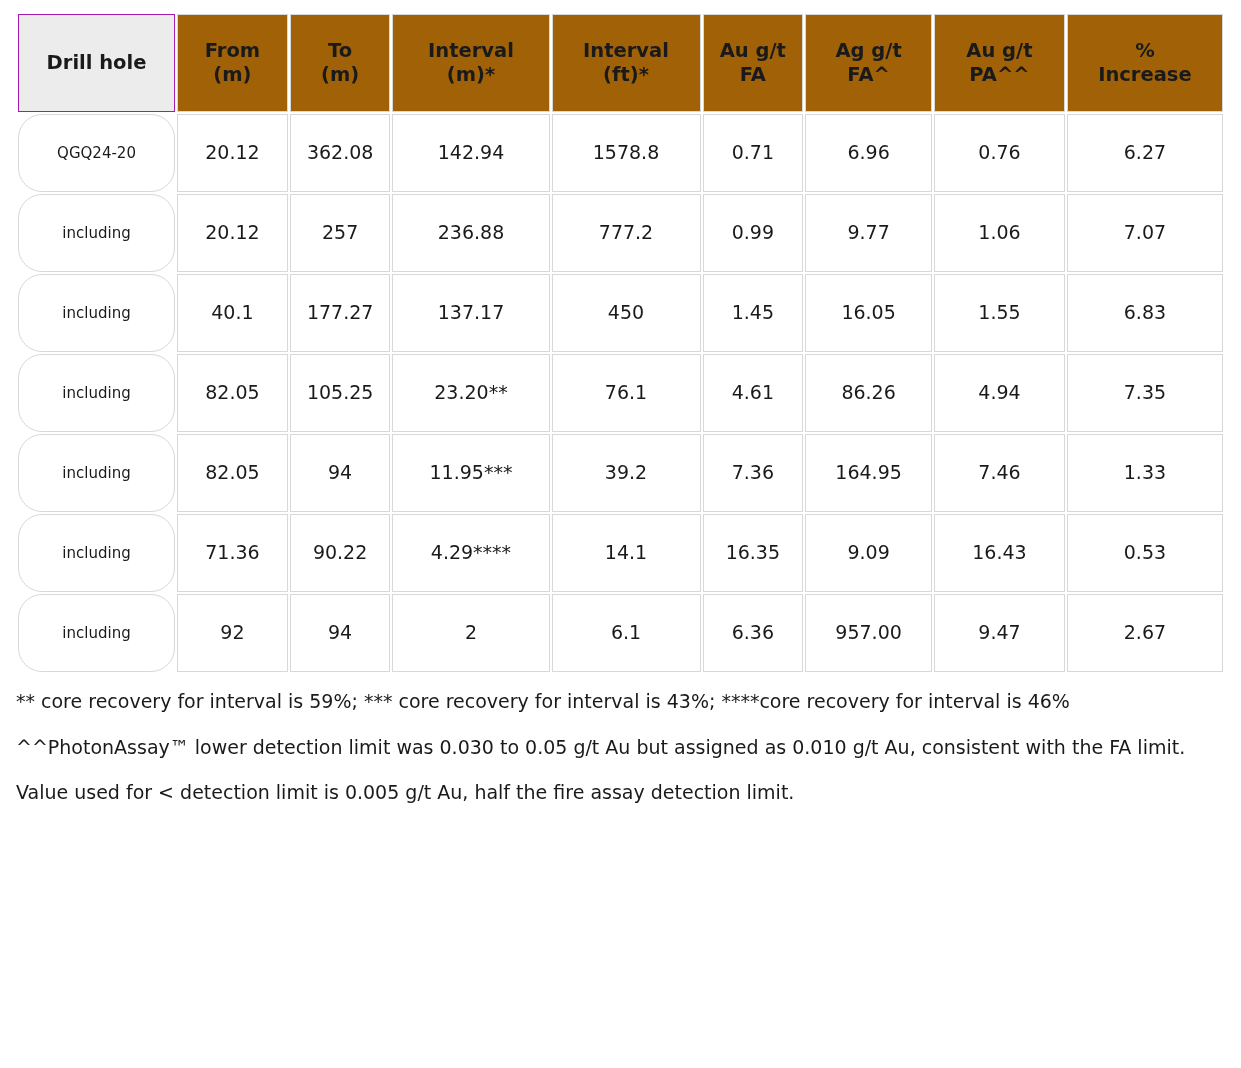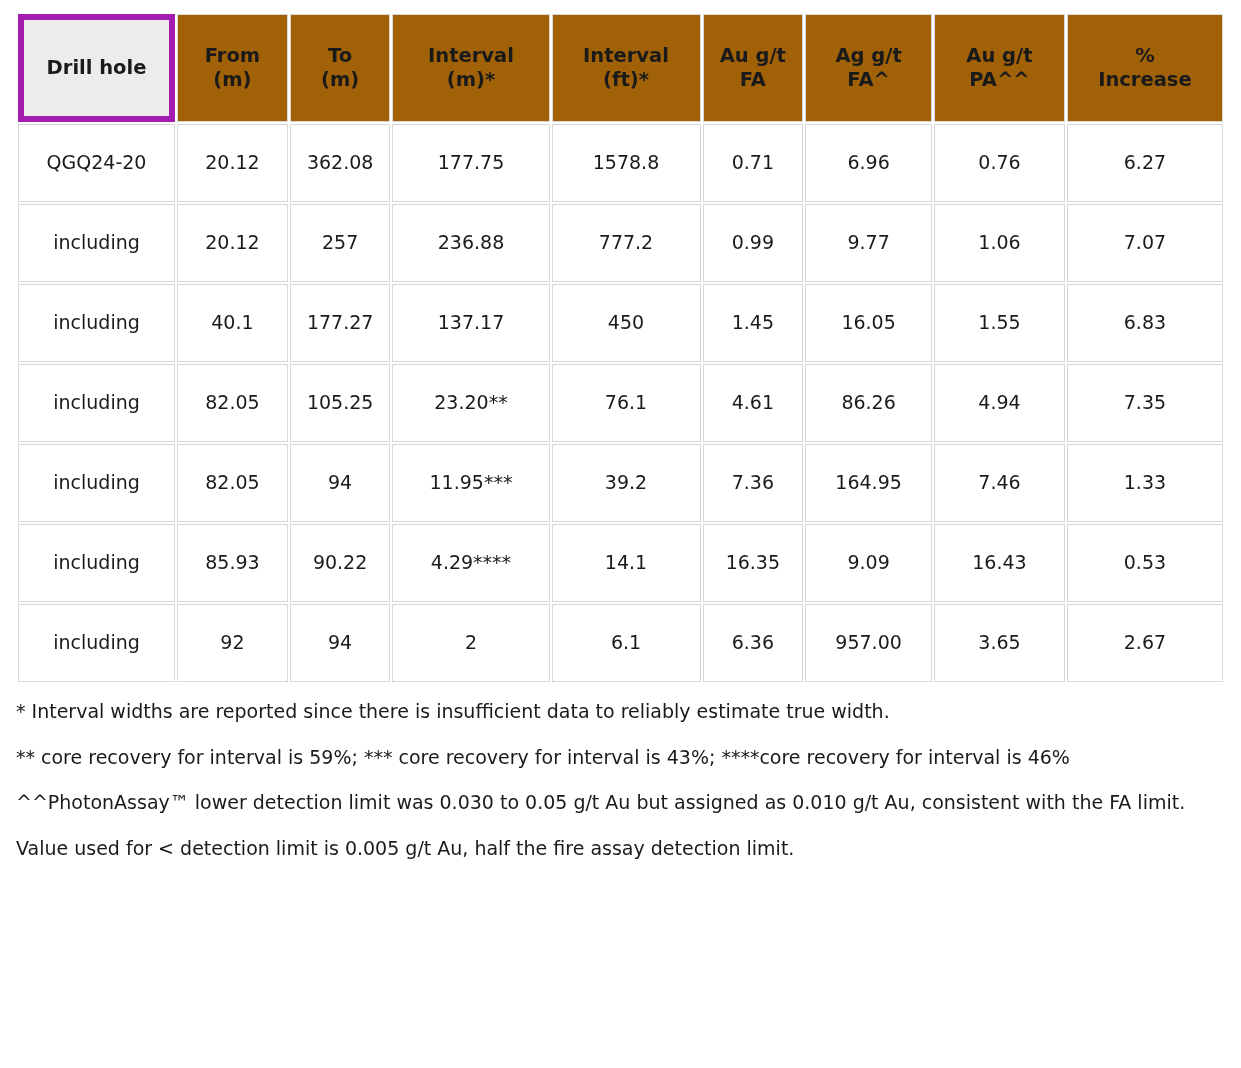--- a/index.html
+++ b/index.html
@@ -38,27 +38,28 @@
     word-wrap: break-word;
   }
   table.assay thead th {
     background: #a16207;
     font-weight: bold;
     height: 76px;
     font-size: 19.5px;
   }
   table.assay thead th.firsthead {
     background: #ececec;
-    border: 6px solid #a21caf;
+    border: 1px solid #a21caf;
   }
   table.assay tbody td {
     height: 56px;
   }
   table.assay tbody td.label {
-    font-size: 19px;
+    font-size: 15px;
+    border-radius: 24px;
   }
   col.c0 { width: 156px; }
   col.c1 { width: 110px; }
   col.c2 { width: 100px; }
   col.c3 { width: 156px; }
   col.c4 { width: 148px; }
   col.c5 { width: 100px; }
   col.c6 { width: 126px; }
   col.c7 { width: 130px; }
   col.c8 { width: 155px; }
@@ -128,21 +129,21 @@
           <span>%</span><br>
           <span>Increase</span>
         </th>
       </tr>
     </thead>
     <tbody>
       <tr>
         <td class="label">QGQ24-20</td>
         <td>20.12</td>
         <td>362.08</td>
-        <td>177.75</td>
+        <td>142.94</td>
         <td>1578.8</td>
         <td>0.71</td>
         <td>6.96</td>
         <td>0.76</td>
         <td>6.27</td>
       </tr>
       <tr>
         <td class="label">including</td>
         <td>20.12</td>
         <td>257</td>
@@ -181,43 +182,42 @@
         <td>94</td>
         <td>11.95***</td>
         <td>39.2</td>
         <td>7.36</td>
         <td>164.95</td>
         <td>7.46</td>
         <td>1.33</td>
       </tr>
       <tr>
         <td class="label">including</td>
-        <td>85.93</td>
+        <td>71.36</td>
         <td>90.22</td>
         <td>4.29****</td>
         <td>14.1</td>
         <td>16.35</td>
         <td>9.09</td>
         <td>16.43</td>
         <td>0.53</td>
       </tr>
       <tr>
         <td class="label">including</td>
         <td>92</td>
         <td>94</td>
         <td>2</td>
         <td>6.1</td>
         <td>6.36</td>
         <td>957.00</td>
-        <td>3.65</td>
+        <td>9.47</td>
         <td>2.67</td>
       </tr>
     </tbody>
   </table>
 
   <div class="notes">
-    <p>* Interval widths are reported since there is insufficient data to reliably estimate true width.</p>
     <p>** core recovery for interval is 59%; *** core recovery for interval is 43%; ****core recovery for interval is 46%</p>
     <p>^^PhotonAssay™ lower detection limit was 0.030 to 0.05 g/t Au but assigned as 0.010 g/t Au, consistent with the FA limit.</p>
     <p>Value used for &lt; detection limit is 0.005 g/t Au, half the fire assay detection limit.</p>
   </div>
 
 </div>
 
 </body></html>

